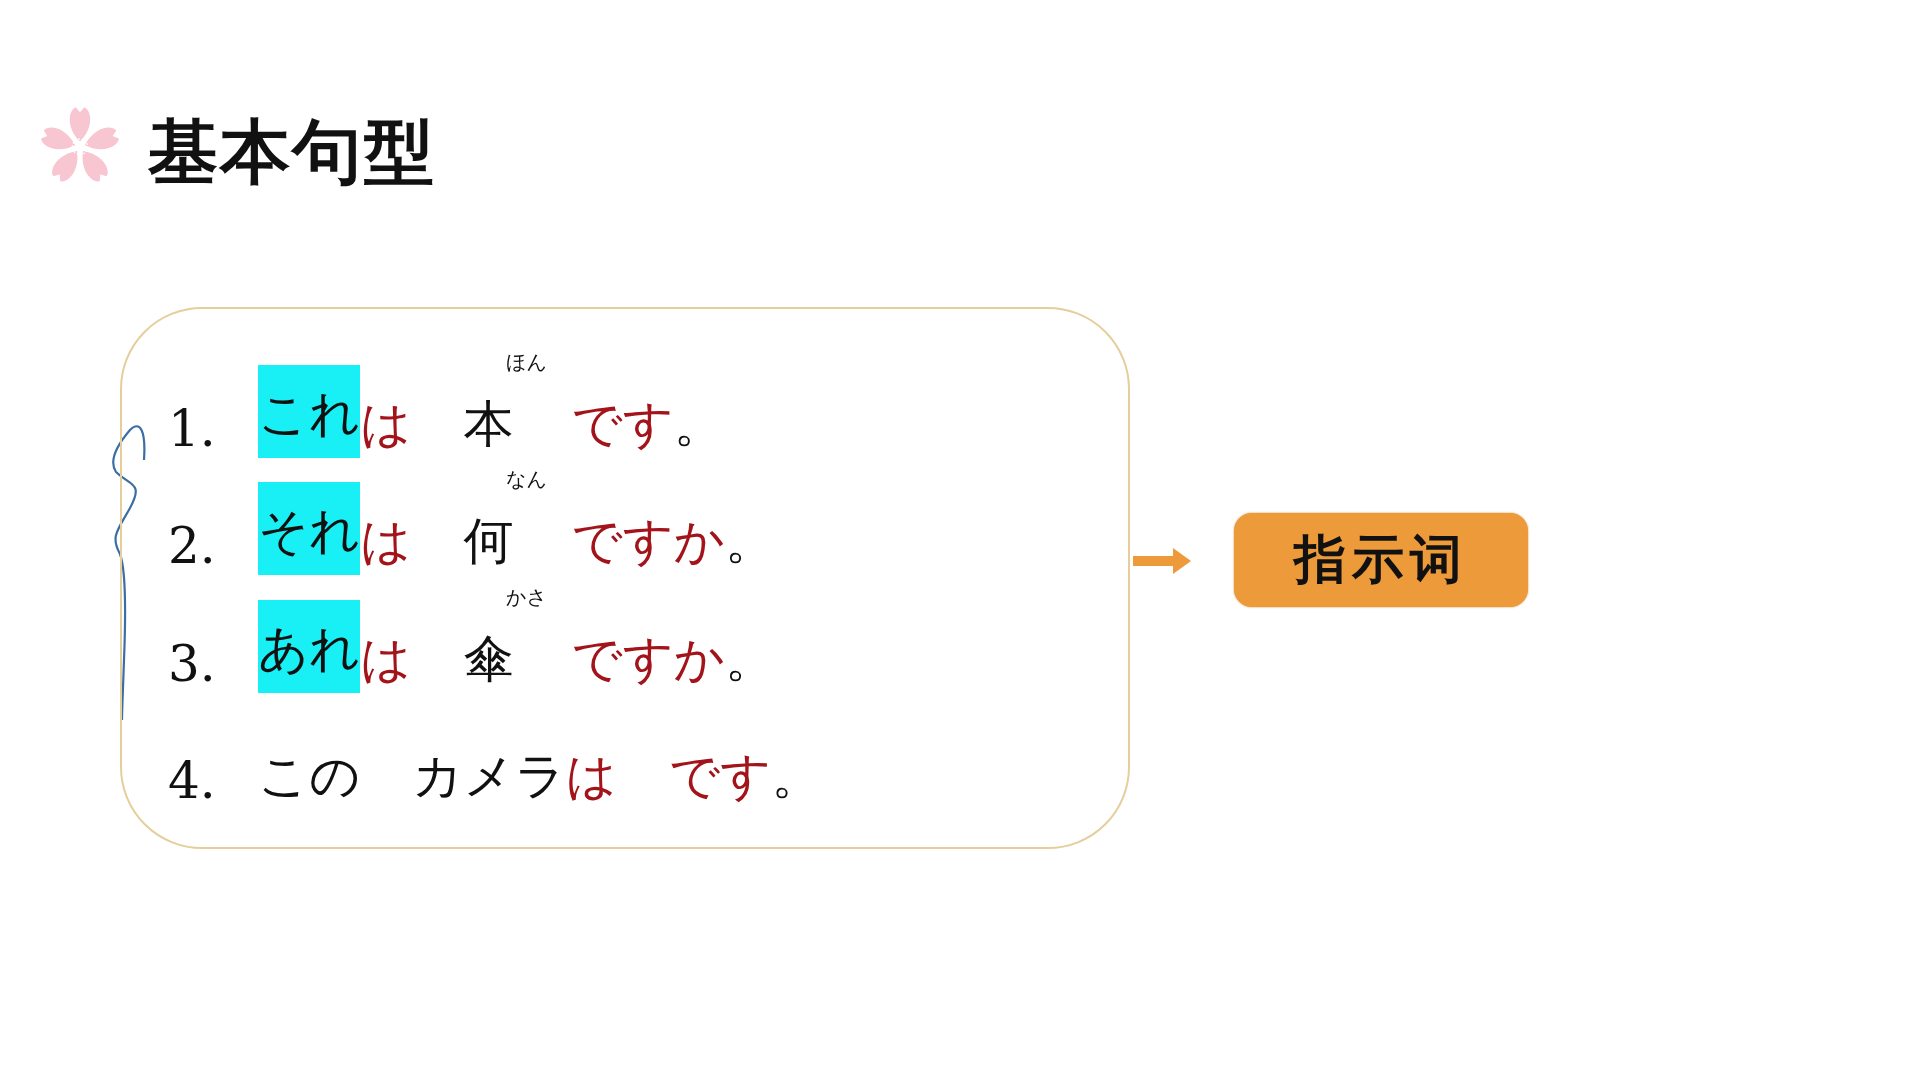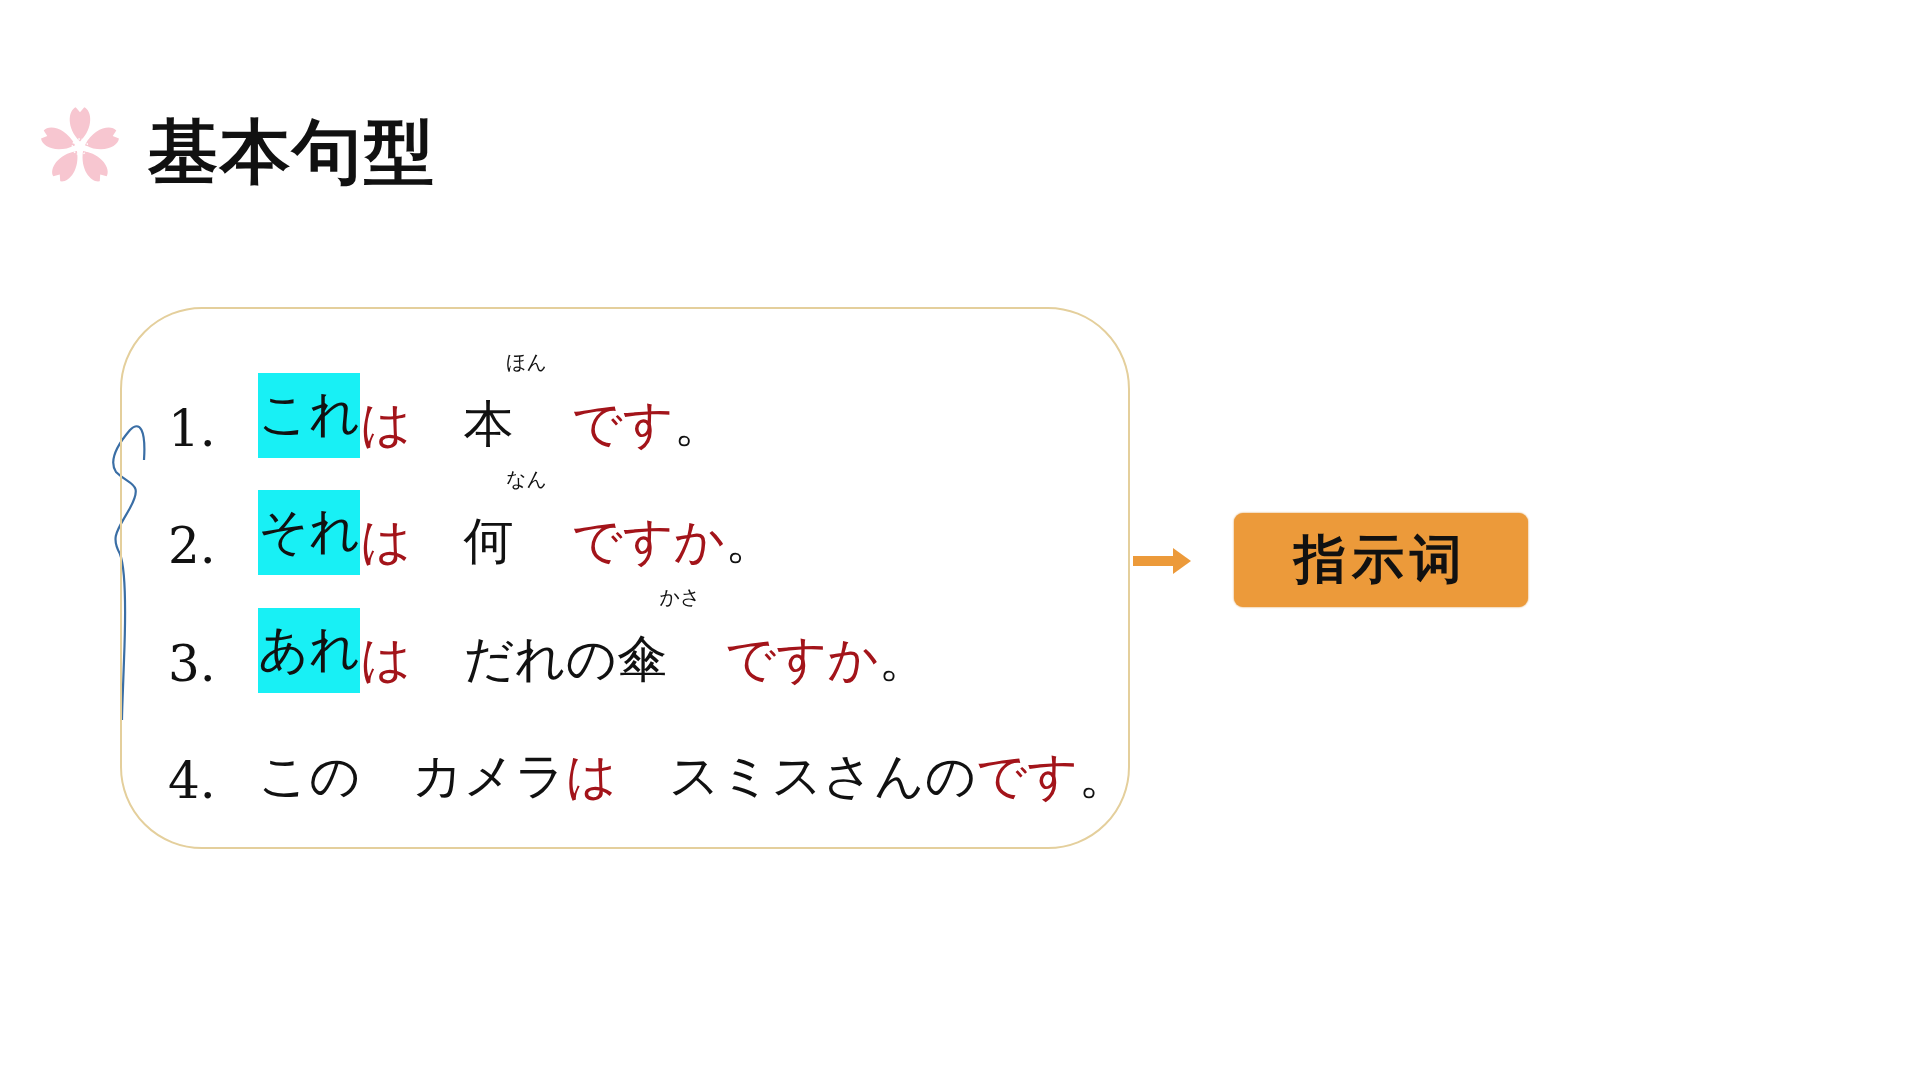--- a/index.html
+++ b/index.html
@@ -2,28 +2,28 @@
 <html><head>
 <meta charset="utf-8">
 <style>
   html,body{margin:0;padding:0;background:#fff;}
   body{width:1920px;height:1080px;position:relative;overflow:hidden;font-family:"DejaVu Serif",serif;color:#111;}
   .flower{position:absolute;left:36px;top:102px;width:88px;height:86px;}
   .title{position:absolute;left:148px;top:106px;font-family:Liberation Sans, sans-serif;font-weight:bold;font-size:70px;letter-spacing:2px;color:#111;}
   .box{position:absolute;left:120px;top:307px;width:1010px;height:542px;border:2px solid #e4cf9c;border-radius:82px;box-sizing:border-box;}
   .row{position:absolute;left:168px;height:80px;font-size:50px;white-space:nowrap;display:flex;align-items:flex-end;}
   .num{width:90px;}
-  .hl{background:#18f0f5;padding:8px 0 10px 0;}
+  .hl{background:#18f0f5;padding:16px 0 10px 0;}
   .red{color:#a3141a;}
   .gap1{display:inline-block;width:52px;}
   .gap2{display:inline-block;width:58px;}
   .ruby{position:relative;display:inline-block;}
   .rt{position:absolute;top:-42px;left:50%;transform:translateX(-50%);font-size:20px;white-space:nowrap;font-family:"DejaVu Sans",sans-serif;margin-left:38px;}
   .arrow{position:absolute;left:1133px;top:548px;width:60px;height:26px;}
-  .tag{position:absolute;left:1234px;top:513px;width:294px;height:94px;background:#ec9a3a;border-radius:9px;display:flex;align-items:center;justify-content:center;font-size:52px;font-weight:bold;letter-spacing:6px;color:#111;box-shadow:0 0 2px #d88a2a;}
+  .tag{position:absolute;left:1234px;top:513px;width:294px;height:94px;background:#ec9a3a;border-radius:18px;display:flex;align-items:center;justify-content:center;font-size:52px;font-weight:bold;letter-spacing:6px;color:#111;box-shadow:0 0 2px #d88a2a;}
   .ink{position:absolute;left:100px;top:410px;width:60px;height:320px;}
 </style>
 </head>
 <body>
 
 <svg class="flower" viewBox="0 0 100 100">
   <g fill="#f7c6d0" transform="translate(50,52)">
     <g id="pt">
         <path d="M0,-6 C-16,-22 -14,-42 -5,-46 L0,-40 L5,-46 C14,-42 16,-22 0,-6Z"></path>
       </g>
@@ -68,38 +68,36 @@
   <span class="gap2"></span>
   <span class="red">ですか</span>
   <span>。</span>
 </div>
 
 <div class="row" style="top:613px;">
   <span class="num">3.</span>
   <span class="hl">あれ</span>
   <span class="red">は</span>
   <span class="gap1"></span>
-  <span>だれの</span>
   <span class="ruby">
     <span class="rt">かさ</span>
     <span>傘</span>
   </span>
   <span class="gap2"></span>
   <span class="red">ですか</span>
   <span>。</span>
 </div>
 
 <div class="row" style="top:730px;">
   <span class="num">4.</span>
   <span>この</span>
   <span class="gap1"></span>
   <span>カメラ</span>
   <span class="red">は</span>
   <span class="gap1"></span>
-  <span>スミスさんの</span>
   <span class="red">です</span>
   <span>。</span>
 </div>
 
 <svg class="arrow" viewBox="0 0 60 26">
   <rect x="0" y="8" width="42" height="10" fill="#ec9a3a"></rect>
   <polygon points="40,0 58,13 40,26" fill="#ec9a3a"></polygon>
 </svg>
 
 <div class="tag">指示词</div>

